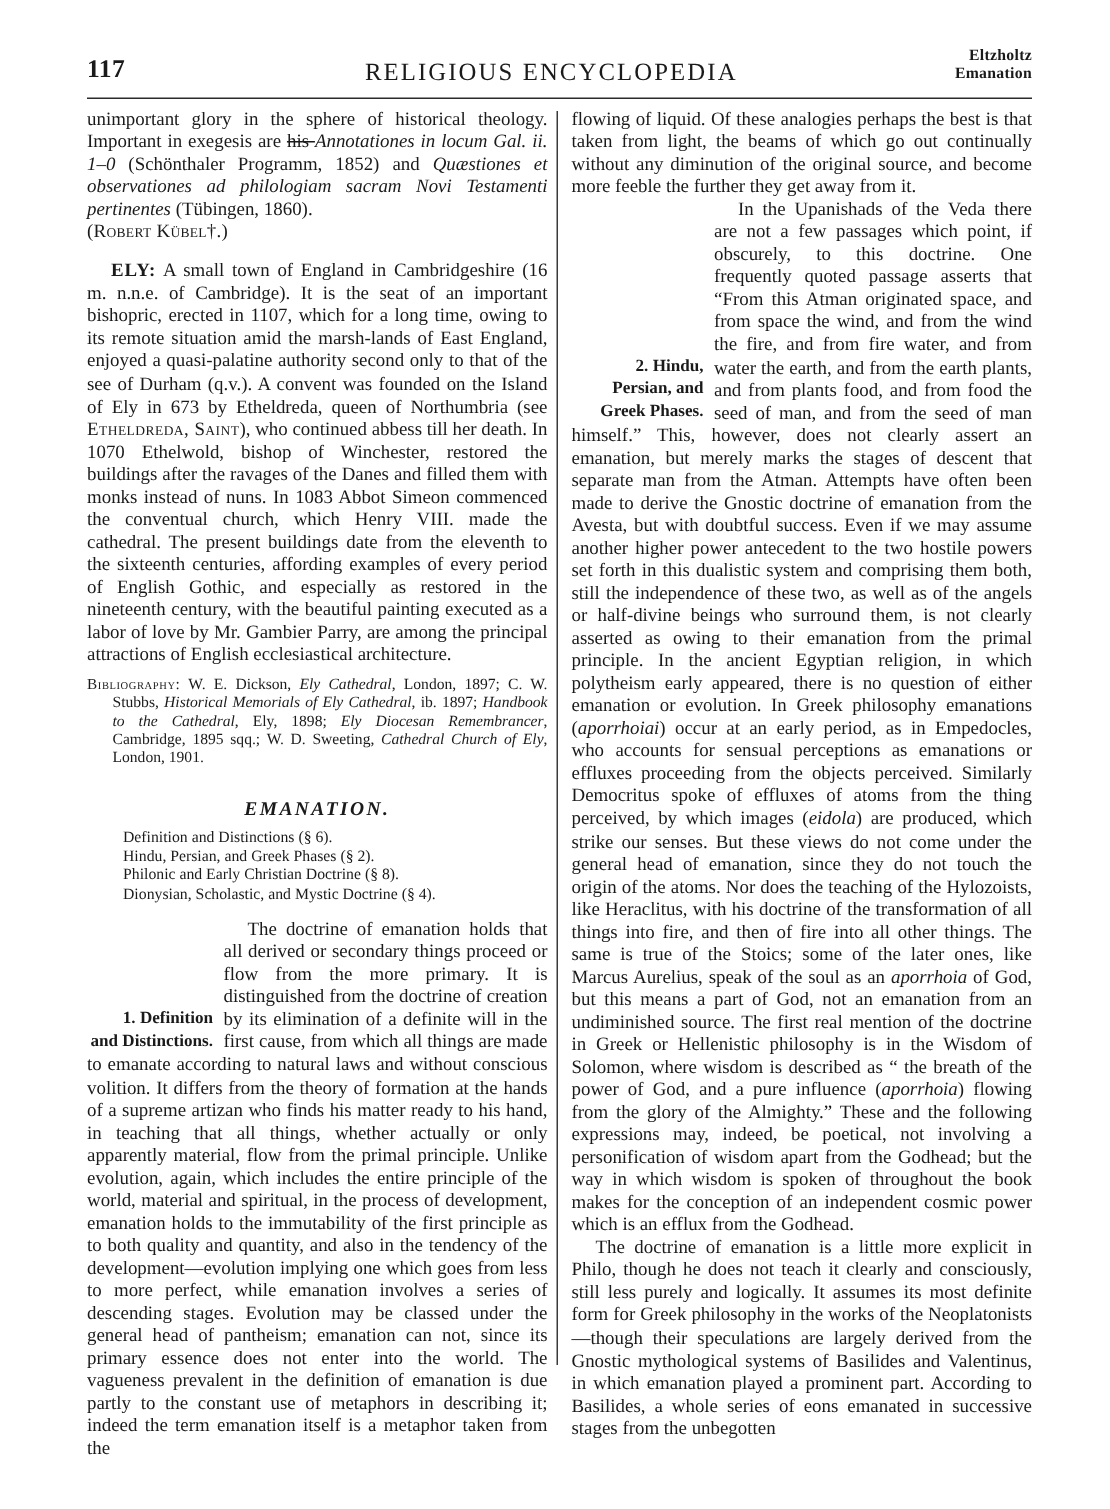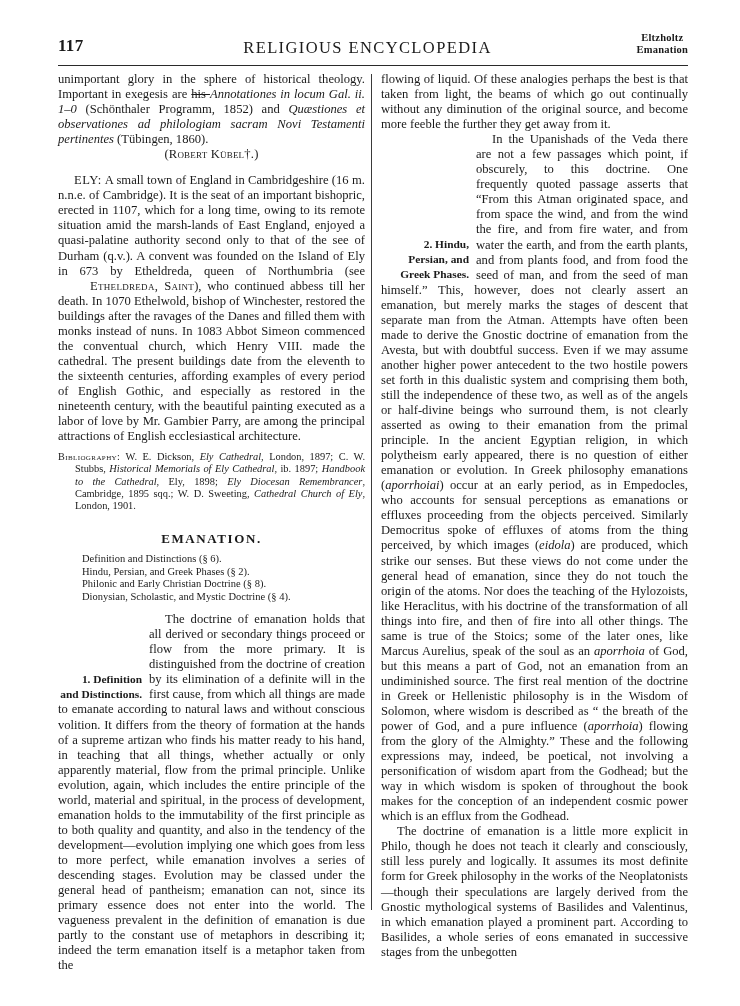--- a/index.html
+++ b/index.html
@@ -47,21 +47,21 @@
     top: 4px;
     text-align: center;
     font-size: 16.5px;
     letter-spacing: 1.4px;
     font-weight: normal;
   }
   .head-catch {
     position: absolute;
     right: 0;
     top: -2px;
-    text-align: center;
+    text-align: right;
     font-weight: bold;
     font-size: 10.5px;
     line-height: 11.5px;
     letter-spacing: 0.2px;
     white-space: nowrap;
   }
   .head-rule {
     position: absolute;
     top: 65px;
     left: 58px;
@@ -94,49 +94,50 @@
     left: 313px;
     top: 2px;
     bottom: 86px;
     border-left: 1.1px solid #3a3a3a;
   }
 
   p { margin: 0; }
   p.ind { text-indent: 16px; }
   p.noind { text-indent: 0; }
   .sig {
-    text-align: center;
+    text-align: left;
     font-variant: small-caps;
     letter-spacing: 0.2px;
   }
-  .sc { font-variant: small-caps; letter-spacing: 0.3px; margin-left: 32px; }
+  .sc { font-variant: small-caps; letter-spacing: 0.3px; }
   i, .it { font-style: italic; }
 
   
-  .headword { font-weight: normal; font-variant: small-caps; letter-spacing: 0.6px; }
+  .headword { font-weight: bold; font-variant: small-caps; letter-spacing: 0.6px; }
 
   
   .biblio {
     font-size: 10.4px;
     line-height: 12.2px;
     text-align: justify;
     margin-top: 7px;
     padding-left: 17px;
     text-indent: -17px;
   }
   .biblio .lbl { font-variant: small-caps; letter-spacing: 0.4px; font-size: 10.2px; }
 
   
   .art-title {
     text-align: center;
     font-weight: bold;
     letter-spacing: 1.6px;
     font-size: 13px;
     margin-top: 19px;
     margin-bottom: 7px;
+    font-style: italic;
   }
   .toc {
     font-size: 10.5px;
     line-height: 12.5px;
     padding-left: 24px;
     margin-bottom: 9px;
   }
   .toc div { white-space: nowrap; }
 
   

